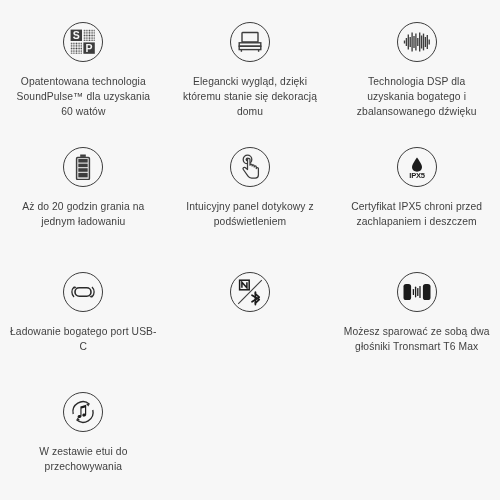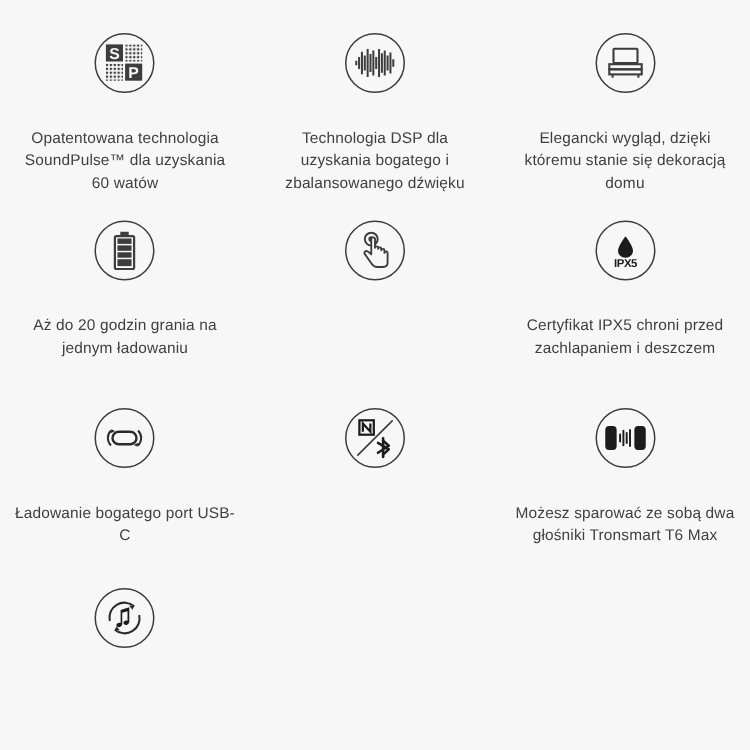--- a/index.html
+++ b/index.html
@@ -29,21 +29,21 @@
     border: 1.2px solid #3d3d3d;
     border-radius: 50%;
     display: flex;
     align-items: center;
     justify-content: center;
     background: transparent;
     flex: 0 0 auto;
   }
   .icon-circle svg { display: block; }
   .feature-caption {
-    margin-top: 23px;
+    margin-top: 12px;
     text-align: center;
     font-size: 10.3px;
     line-height: 15px;
     color: #3f3f3f;
     letter-spacing: 0.01em;
     max-width: 152px;
   }
   .row2 .feature-caption { max-width: 158px; }
 </style>
 </head>
@@ -63,20 +63,33 @@
         <text x="6.3" y="10" font-family="Liberation Sans, sans-serif" font-size="10.5" font-weight="bold" fill="#f7f7f7" text-anchor="middle">S</text>
         <rect x="13.4" y="0.6" width="11.4" height="11.4" fill="url(#dots)"></rect>
         <rect x="0.6" y="13.4" width="11.4" height="11.4" fill="url(#dots)"></rect>
         <rect x="13.4" y="13.4" width="11.4" height="11.4" fill="#3d3d3d"></rect>
         <text x="19.1" y="22.8" font-family="Liberation Sans, sans-serif" font-size="10.5" font-weight="bold" fill="#f7f7f7" text-anchor="middle">P</text>
       </svg>
     </div>
     <div class="feature-caption">Opatentowana technologia SoundPulse™ dla uzyskania 60 watów</div>
   </div>
 
+
+  <div class="feature-cell row1">
+    <div class="icon-circle">
+      <svg width="26" height="24" viewBox="0 0 26 24">
+        <rect x="5" y="2.5" width="16" height="9.5" fill="none" stroke="#3d3d3d" stroke-width="1.4" rx="0.6"></rect>
+        <rect x="2.2" y="12.8" width="21.6" height="3.4" fill="none" stroke="#3d3d3d" stroke-width="1.4"></rect>
+        <rect x="2.2" y="16.2" width="21.6" height="3.4" fill="none" stroke="#3d3d3d" stroke-width="1.4"></rect>
+        <line x1="4.4" y1="19.6" x2="4.4" y2="21.8" stroke="#3d3d3d" stroke-width="1.4"></line>
+        <line x1="21.6" y1="19.6" x2="21.6" y2="21.8" stroke="#3d3d3d" stroke-width="1.4"></line>
+      </svg>
+    </div>
+    <div class="feature-caption">Elegancki wygląd, dzięki któremu stanie się dekoracją domu</div>
+  </div>
 
   <div class="feature-cell row2">
     <div class="icon-circle">
       <svg width="28" height="22" viewBox="0 0 28 22">
         <g stroke="#3d3d3d" stroke-width="1.35" stroke-linecap="butt">
           <line x1="1.5" y1="9.5" x2="1.5" y2="12.5"></line>
           <line x1="3.4" y1="7" x2="3.4" y2="15"></line>
           <line x1="5.3" y1="3.5" x2="5.3" y2="18.5"></line>
           <line x1="7.2" y1="6" x2="7.2" y2="16"></line>
           <line x1="9.1" y1="1.6" x2="9.1" y2="20.4"></line>
@@ -88,33 +101,20 @@
           <line x1="20.5" y1="2.6" x2="20.5" y2="19.4"></line>
           <line x1="22.4" y1="6" x2="22.4" y2="16"></line>
           <line x1="24.3" y1="4" x2="24.3" y2="18"></line>
           <line x1="26.2" y1="8.5" x2="26.2" y2="13.5"></line>
         </g>
       </svg>
     </div>
     <div class="feature-caption">Technologia DSP dla uzyskania bogatego i zbalansowanego dźwięku</div>
   </div>
 
-  <div class="feature-cell row1">
-    <div class="icon-circle">
-      <svg width="26" height="24" viewBox="0 0 26 24">
-        <rect x="5" y="2.5" width="16" height="9.5" fill="none" stroke="#3d3d3d" stroke-width="1.4" rx="0.6"></rect>
-        <rect x="2.2" y="12.8" width="21.6" height="3.4" fill="none" stroke="#3d3d3d" stroke-width="1.4"></rect>
-        <rect x="2.2" y="16.2" width="21.6" height="3.4" fill="none" stroke="#3d3d3d" stroke-width="1.4"></rect>
-        <line x1="4.4" y1="19.6" x2="4.4" y2="21.8" stroke="#3d3d3d" stroke-width="1.4"></line>
-        <line x1="21.6" y1="19.6" x2="21.6" y2="21.8" stroke="#3d3d3d" stroke-width="1.4"></line>
-      </svg>
-    </div>
-    <div class="feature-caption">Elegancki wygląd, dzięki któremu stanie się dekoracją domu</div>
-  </div>
-
   <div class="feature-cell row2">
     <div class="icon-circle">
       <svg width="16" height="26" viewBox="0 0 16 26">
         <rect x="5.2" y="0.5" width="5.6" height="2.4" fill="#3d3d3d"></rect>
         <rect x="1.6" y="3.4" width="12.8" height="22" fill="none" stroke="#3d3d3d" stroke-width="1.5" rx="1"></rect>
         <rect x="3.3" y="5" width="9.4" height="3.6" fill="#3d3d3d"></rect>
         <rect x="3.3" y="9.6" width="9.4" height="3.6" fill="#3d3d3d"></rect>
         <rect x="3.3" y="14.2" width="9.4" height="3.6" fill="#3d3d3d"></rect>
         <rect x="3.3" y="18.8" width="9.4" height="4.6" fill="#3d3d3d"></rect>
       </svg>
@@ -123,20 +123,21 @@
   </div>
 
   <div class="feature-cell row2">
     <div class="icon-circle">
       <svg width="24" height="26" viewBox="0 0 24 26">
         <circle cx="9.5" cy="5.4" r="4.3" fill="none" stroke="#3d3d3d" stroke-width="1.3"></circle>
         <circle cx="9.5" cy="5.4" r="1.9" fill="#3d3d3d"></circle>
         <path d="M9.5 5.4 L9.5 15.5 L7.2 13.6 C6 12.7 4.3 14.1 5.3 15.5 L10 22.2 C10.8 23.4 12 24 13.6 24 L17.3 24 C19.2 24 20.4 22.8 20.4 21 L20.4 14.6 C20.4 13.3 18.3 13.3 18.3 14.6 L18.3 12.9 C18.3 11.6 16.2 11.6 16.2 12.9 L16.2 11.9 C16.2 10.6 14.1 10.6 14.1 11.9 L14.1 11.2 C14.1 9.9 12 9.9 12 11.2 L12 5.4 C12 3.9 9.5 3.9 9.5 5.4 Z" fill="#f7f7f7" stroke="#3d3d3d" stroke-width="1.25" stroke-linejoin="round"></path>
       </svg>
     </div>
+    <div class="feature-caption">Intuicyjny panel dotykowy z podświetleniem</div>
   </div>
 
   <div class="feature-cell row3">
     <div class="icon-circle">
       <svg width="30" height="30" viewBox="0 0 30 30">
         <path d="M15 5.5 C15 5.5 10 12 10 15.1 C10 17.9 12.3 19.8 15 19.8 C17.7 19.8 20 17.9 20 15.1 C20 12 15 5.5 15 5.5 Z" fill="#1c1c1c"></path>
         <text x="15" y="26.3" font-family="Liberation Sans, sans-serif" font-size="7.6" font-weight="bold" fill="#1c1c1c" text-anchor="middle" letter-spacing="-0.3">IPX5</text>
       </svg>
     </div>
     <div class="feature-caption">Certyfikat IPX5 chroni przed zachlapaniem i deszczem</div>
@@ -194,15 +195,16 @@
       <svg width="28" height="28" viewBox="0 0 28 28">
         <path d="M4.2 16 A10 10 0 0 1 20.5 6.2" fill="none" stroke="#2b2b2b" stroke-width="1.35"></path>
         <path d="M23.8 12 A10 10 0 0 1 7.5 21.8" fill="none" stroke="#2b2b2b" stroke-width="1.35"></path>
         <path d="M20.5 6.2 l-3.5 -0.5 l2.3 2.8 z" fill="#2b2b2b"></path>
         <path d="M7.5 21.8 l3.5 0.5 l-2.3 -2.8 z" fill="#2b2b2b"></path>
         <g fill="#1c1c1c">
           <path d="M11.4 8.6 L11.4 17.3 C10.2 16.8 8.6 17.4 8.6 18.7 C8.6 19.8 9.8 20.4 10.9 20 C11.9 19.7 12.5 18.8 12.5 17.9 L12.5 10.5 L16 9.5 L16 15.8 C14.8 15.3 13.3 15.9 13.3 17.2 C13.3 18.3 14.4 18.9 15.5 18.6 C16.6 18.2 17.2 17.3 17.2 16.4 L17.2 6.8 Z"></path>
         </g>
       </svg>
     </div>
+    <div class="feature-caption">W zestawie etui do przechowywania</div>
   </div>
 
 </div>
 
 </body></html>

